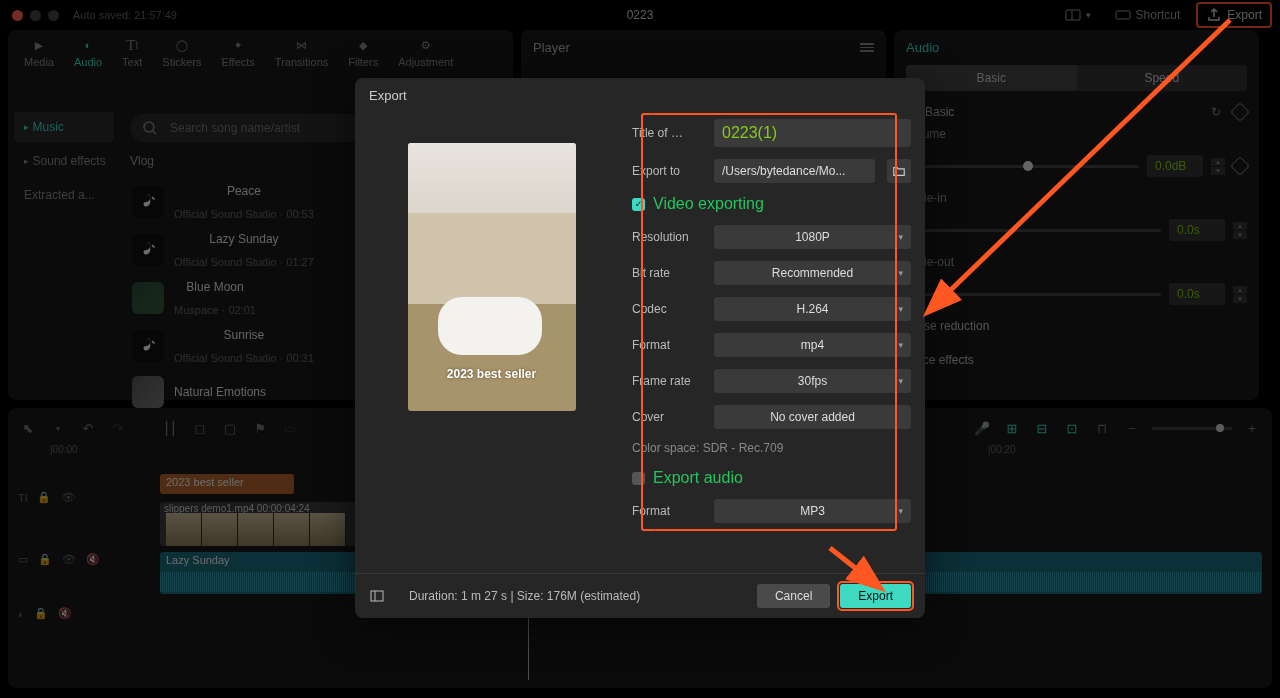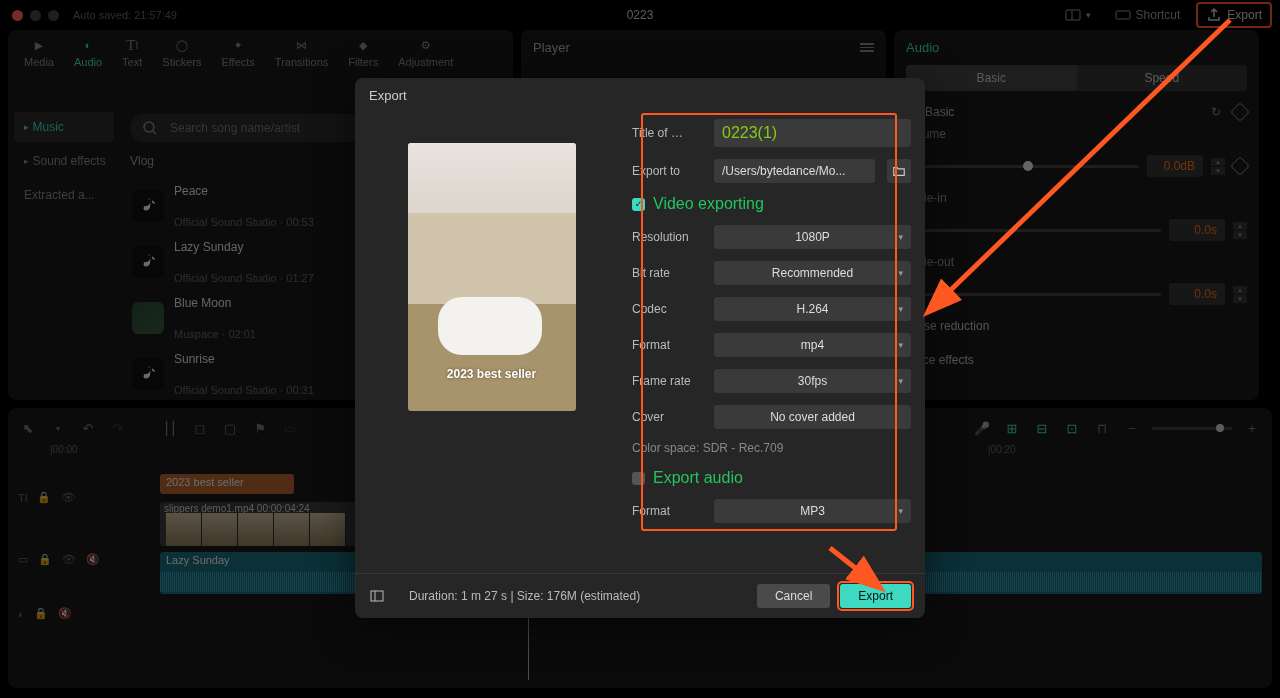--- a/index.html
+++ b/index.html
@@ -32,42 +32,42 @@
 .list-col { flex: 1; padding: 44px 10px 8px; }
 .search-bar { background: #2a2a2a; border-radius: 14px; padding: 6px 12px; display: flex; align-items: center; gap: 12px; margin-bottom: 12px; }
 .search-bar input { background: transparent; border: none; color: #888; font-size: 12px; flex: 1; outline: none; }
 .section-hdr { color: #999; font-size: 12px; margin-bottom: 10px; }
 .track { display: flex; align-items: center; gap: 10px; padding: 6px 2px; }
 .thumb { width: 32px; height: 32px; border-radius: 6px; background: #333; display: flex; align-items: center; justify-content: center; font-size: 16px; color: #ddd; flex-shrink: 0; }
 .thumb.tt { background: #111; }
 .thumb.tt svg { width: 18px; height: 18px; }
 .thumb.nat { background: linear-gradient(135deg,#2a4a3a,#3a5a3a); }
 .thumb.gray { background: linear-gradient(135deg,#555,#777); }
-.track-meta { display: flex; flex-direction: column; gap: 18px; }
+.track-meta { display: flex; flex-direction: column; gap: 10px; text-align: center; }
 .t-title { color: #ddd; font-size: 12px; }
 .t-sub { color: #666; font-size: 11px; }
 
 .player-panel { width: 365px; background: #1a1a1a; border-radius: 8px; padding: 10px 12px; }
 .panel-hdr { display: flex; justify-content: space-between; align-items: center; color: #aaa; font-size: 13px; margin-bottom: 22px; }
 .ham { display: flex; flex-direction: column; gap: 2px; }
 .ham span { width: 14px; height: 1.5px; background: #888; }
 
 .audio-panel { width: 365px; background: #1a1a1a; border-radius: 8px; padding: 10px 12px; }
 .aud-hdr { color: #3dd9c1; font-size: 13px; margin-bottom: 10px; }
 .seg-tabs { background: #333; border-radius: 4px; display: flex; margin-bottom: 14px; }
 .seg { flex: 1; text-align: center; padding: 6px; color: #ccc; font-size: 12px; cursor: pointer; }
 .seg.active { background: #444; border-radius: 4px; }
 .sect-row { display: flex; align-items: center; justify-content: space-between; margin: 8px 0; }
 .sect-lbl { color: #bbb; font-size: 12px; display: flex; align-items: center; gap: 6px; }
 .chk { width: 13px; height: 13px; border-radius: 3px; background: #3dd9c1; display: flex; align-items: center; justify-content: center; font-size: 9px; color: #111; }
 .reset-ico, .dia-ico { width: 14px; height: 14px; border: 1px solid #777; border-radius: 3px; transform: rotate(45deg); }
 .reset-ico { border-radius: 50%; transform: none; border: none; color: #888; }
 .field-row { display: flex; align-items: center; gap: 8px; margin: 6px 0 14px; color: #999; font-size: 12px; }
 .fld-lbl { flex: 1; }
-.val-box { background: #333; padding: 4px 8px; border-radius: 3px; color: #f97316; min-width: 56px; text-align: right; }
+.val-box { background: #333; padding: 4px 8px; border-radius: 3px; color: #84cc16; min-width: 56px; }
 .spinner { width: 14px; display: flex; flex-direction: column; }
 .spinner span { height: 8px; background: #333; margin: 0.5px 0; font-size: 7px; color: #888; text-align: center; line-height: 8px; }
 .slider { flex: 1; height: 3px; background: #444; border-radius: 2px; position: relative; }
 .slider .knob { position: absolute; width: 10px; height: 10px; background: #ddd; border-radius: 50%; top: -4px; }
 
 .timeline { margin: 8px 8px 0; background: #1a1a1a; border-radius: 8px; height: 280px; padding: 8px 10px; position: relative; }
 .tl-toolbar { display: flex; align-items: center; gap: 10px; height: 24px; }
 .tl-btn { width: 20px; height: 20px; color: #777; display: flex; align-items: center; justify-content: center; cursor: pointer; font-size: 13px; }
 .tl-toolbar .spacer { flex: 1; }
 .zoom-slider { width: 80px; height: 3px; background: #444; position: relative; border-radius: 2px; }

